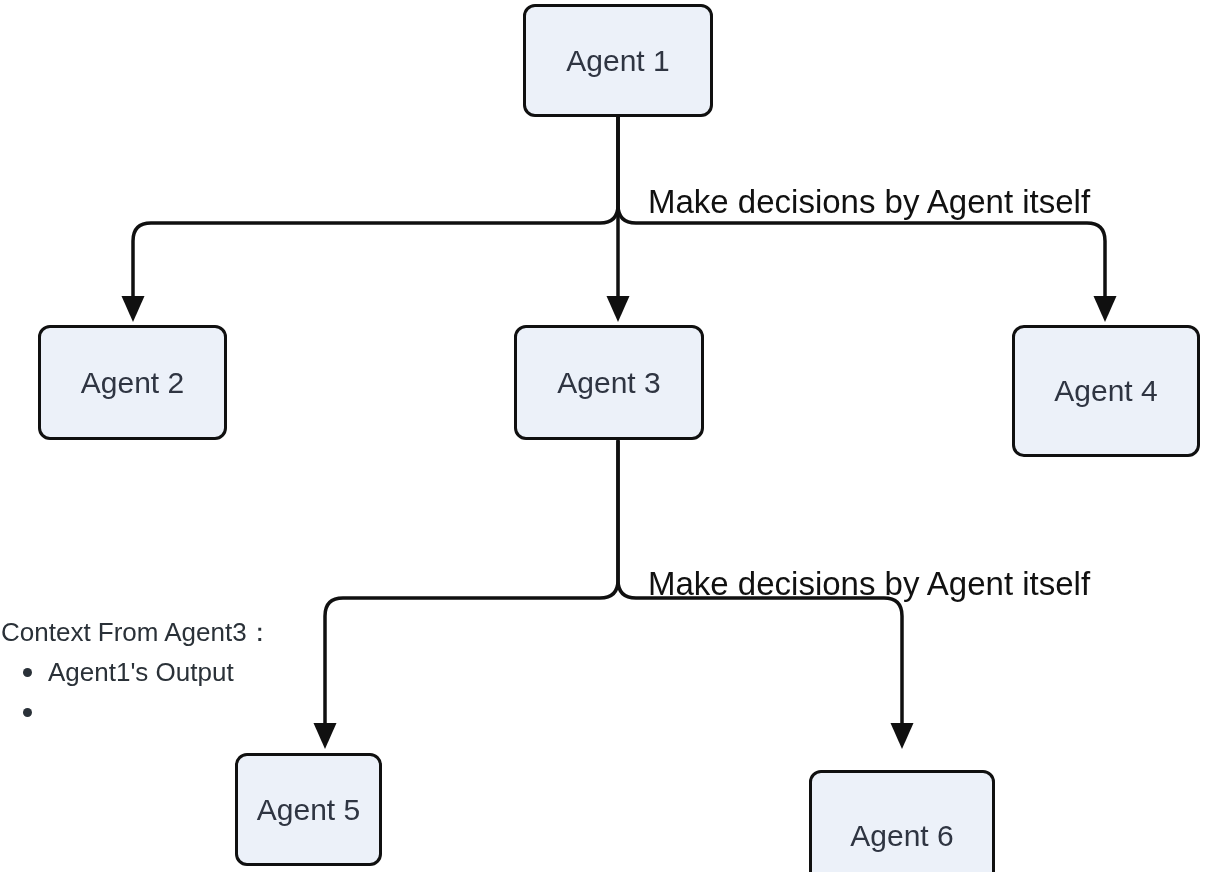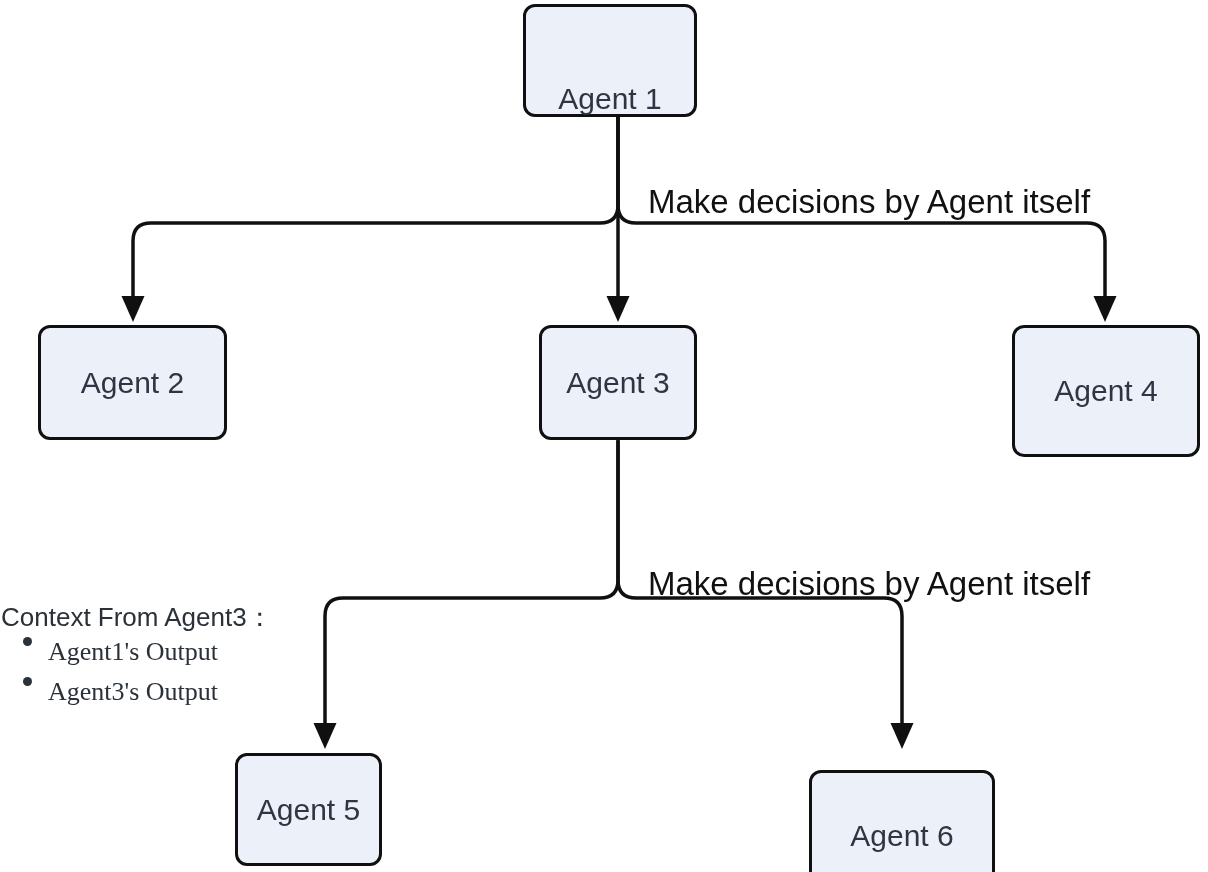--- a/index.html
+++ b/index.html
@@ -26,45 +26,45 @@
   .node{
     position:absolute;
     background:var(--node-fill);
     border:3px solid var(--node-border);
     border-radius:12px;
     display:flex;align-items:center;justify-content:center;
     color:var(--node-text);
     font-size:30px;
     line-height:1;
   }
-  .n1{left:523px;top:4px;width:174px;height:113px;align-items:flex-end;}
+  .n1{left:523px;top:4px;width:190px;height:113px;}
   .n2{left:38px;top:325px;width:189px;height:115px;text-align:center;}
-  .n3{left:539px;top:325px;width:158px;height:115px;}
+  .n3{left:514px;top:325px;width:190px;height:115px;}
   .n4{left:1012px;top:325px;width:188px;height:132px;}
   .n5{left:235px;top:753px;width:147px;height:113px;}
   .n6{left:809px;top:770px;width:186px;height:131px;}
   .edge-label{
     position:absolute;
     color:var(--label);
     font-size:33px;
     line-height:1;
     white-space:nowrap;
     margin-top:32px;
   }
   .el1{left:648px;top:153px;}
   .el2{left:648px;top:535px;}
   .context-note{
     position:absolute;
     left:1px;top:597px;
     color:var(--note);
     font-size:26px;
   }
-  .note-title{line-height:40px;}
+  .note-title{line-height:40px;margin-top:15px;}
   .note-list{list-style:none;}
-  .note-item{display:flex;align-items:flex-start;height:40px;font-family:Liberation Serif, serif;}
+  .note-item{display:flex;align-items:center;height:40px;}
   .bullet-dot{
     width:9px;height:9px;border-radius:50%;
     background:var(--note);
     margin-left:22px;margin-right:16px;
     flex:0 0 auto;
   }
 </style>
 </head>
 <body>
 
@@ -112,18 +112,17 @@
 
   <div class="context-note">
     <div class="note-title">Context From Agent3：</div>
     <ul class="note-list">
       <li class="note-item">
         <span class="bullet-dot"></span>
         <span>Agent1's Output</span>
       </li>
       <li class="note-item">
         <span class="bullet-dot"></span>
-        <span>Agent3's Output</span>
       </li>
     </ul>
   </div>
 
 </div>
 
 </body></html>

